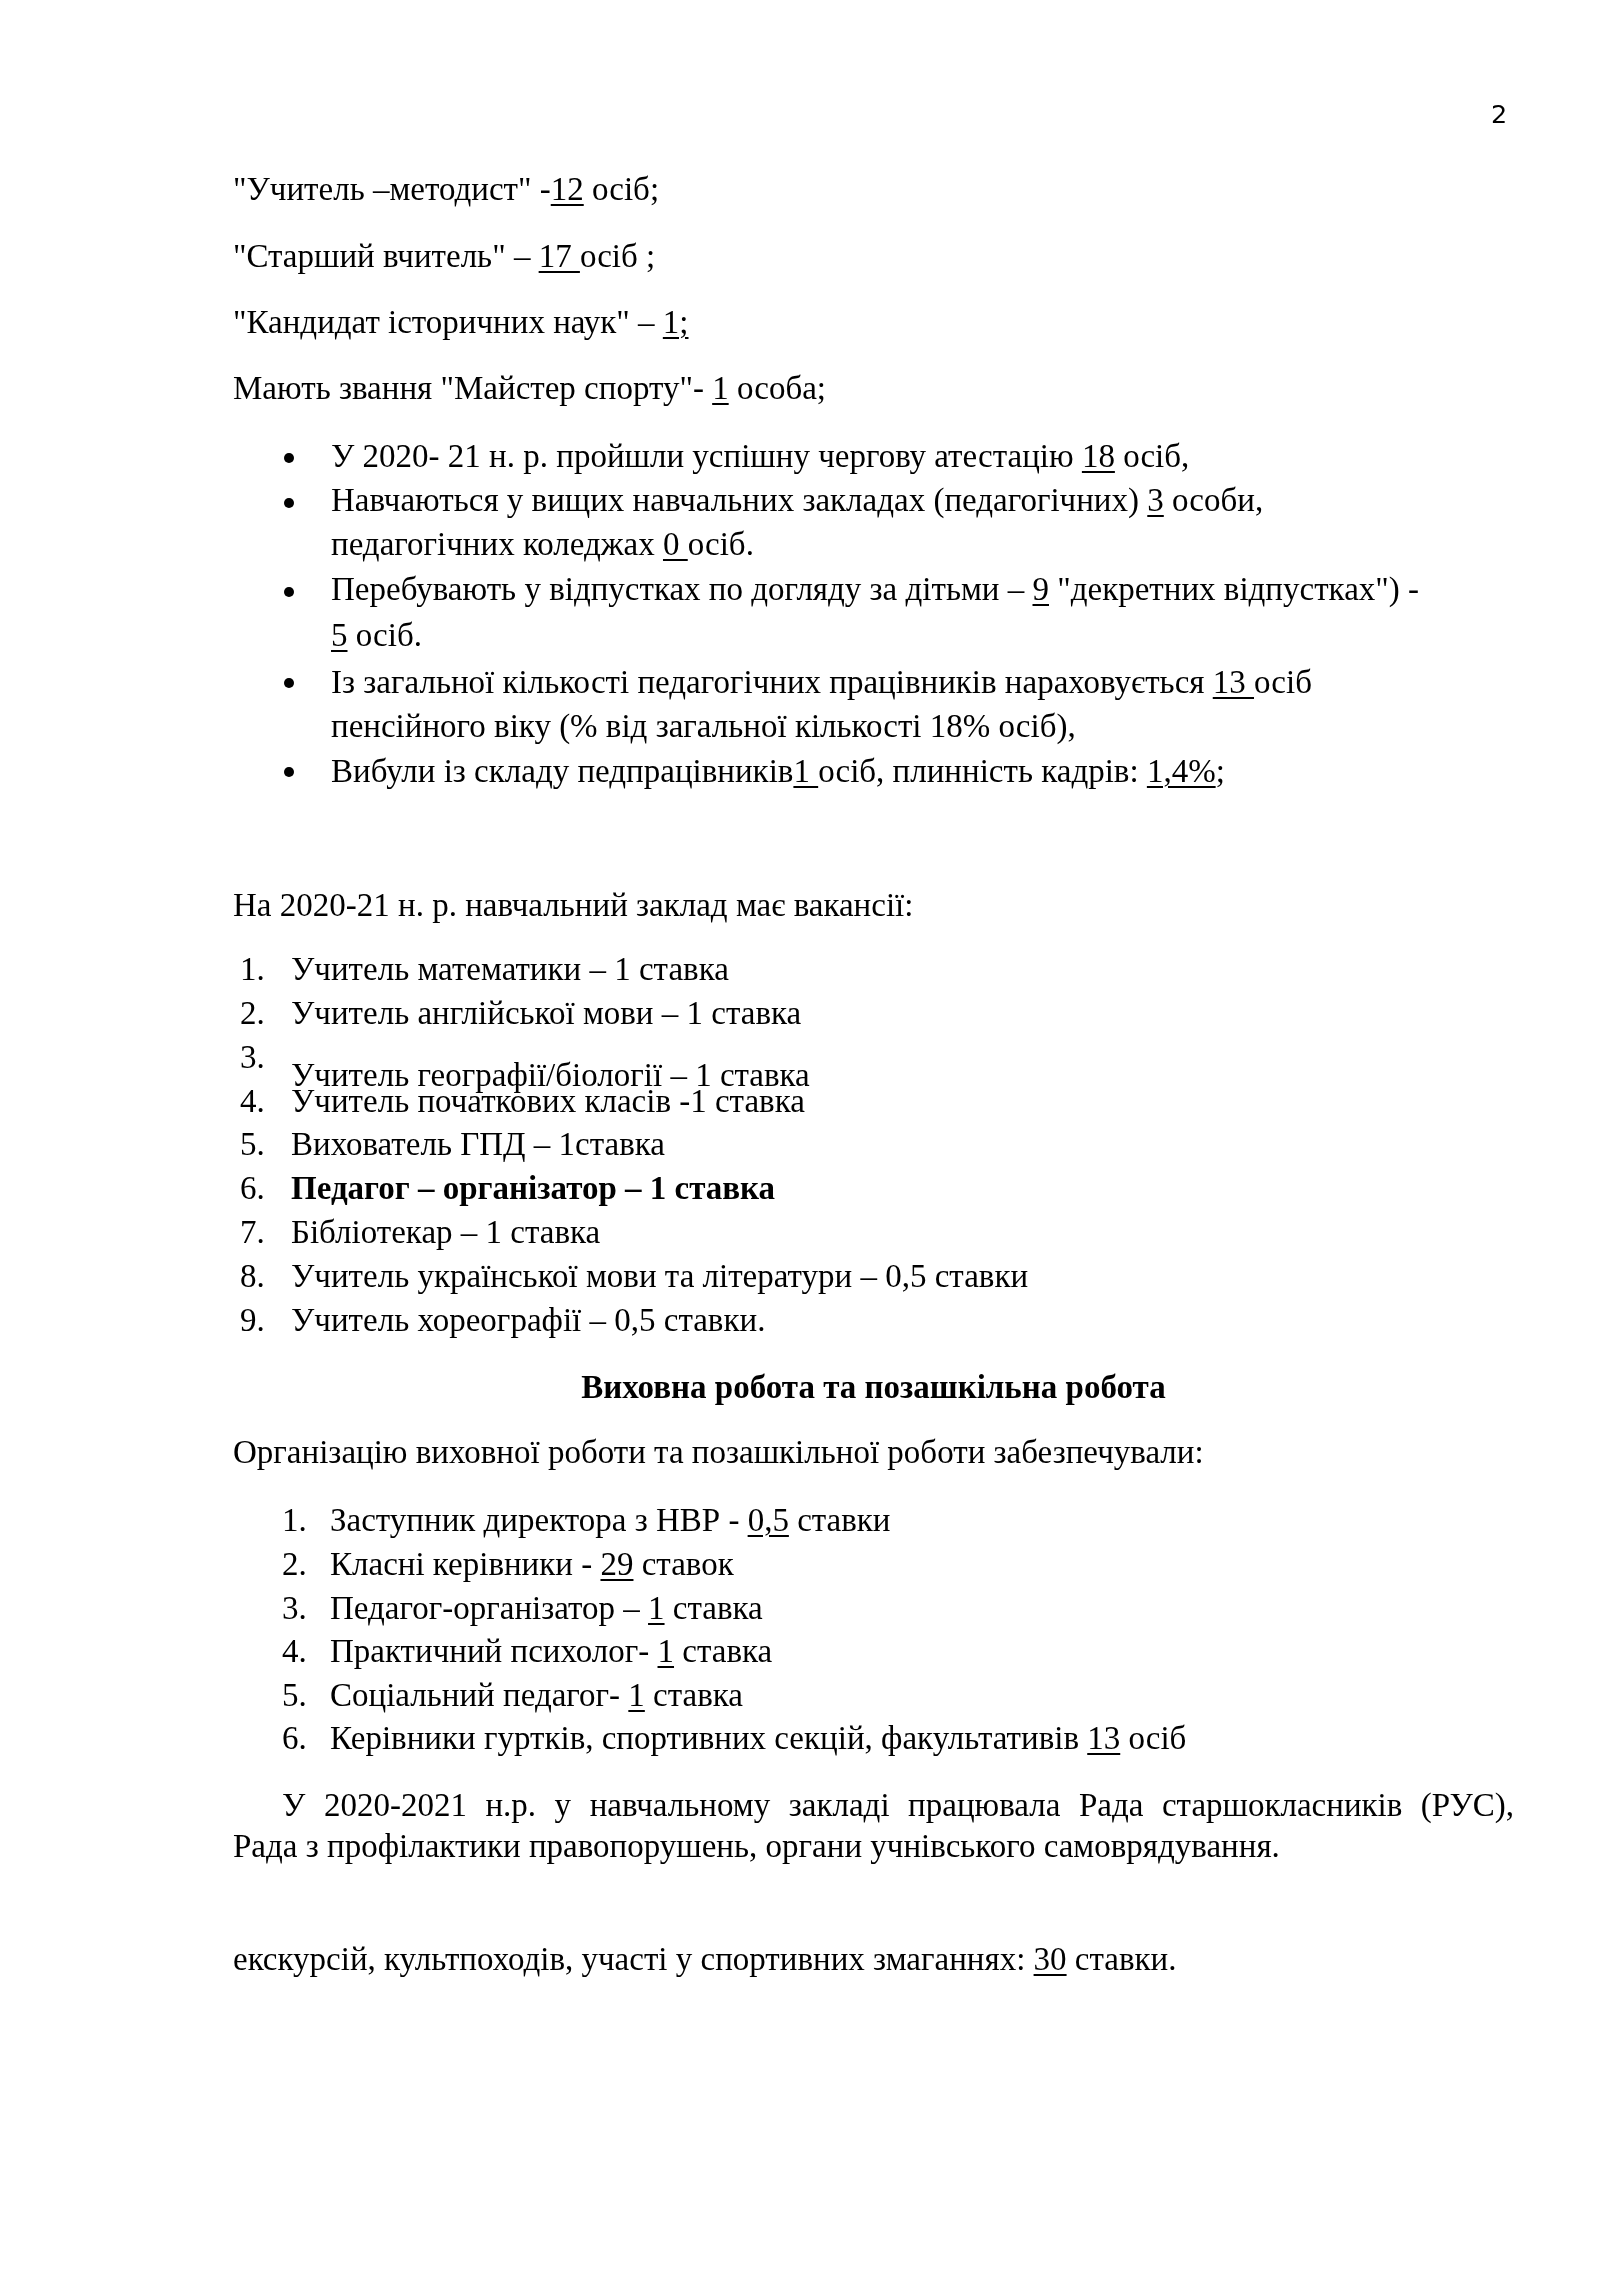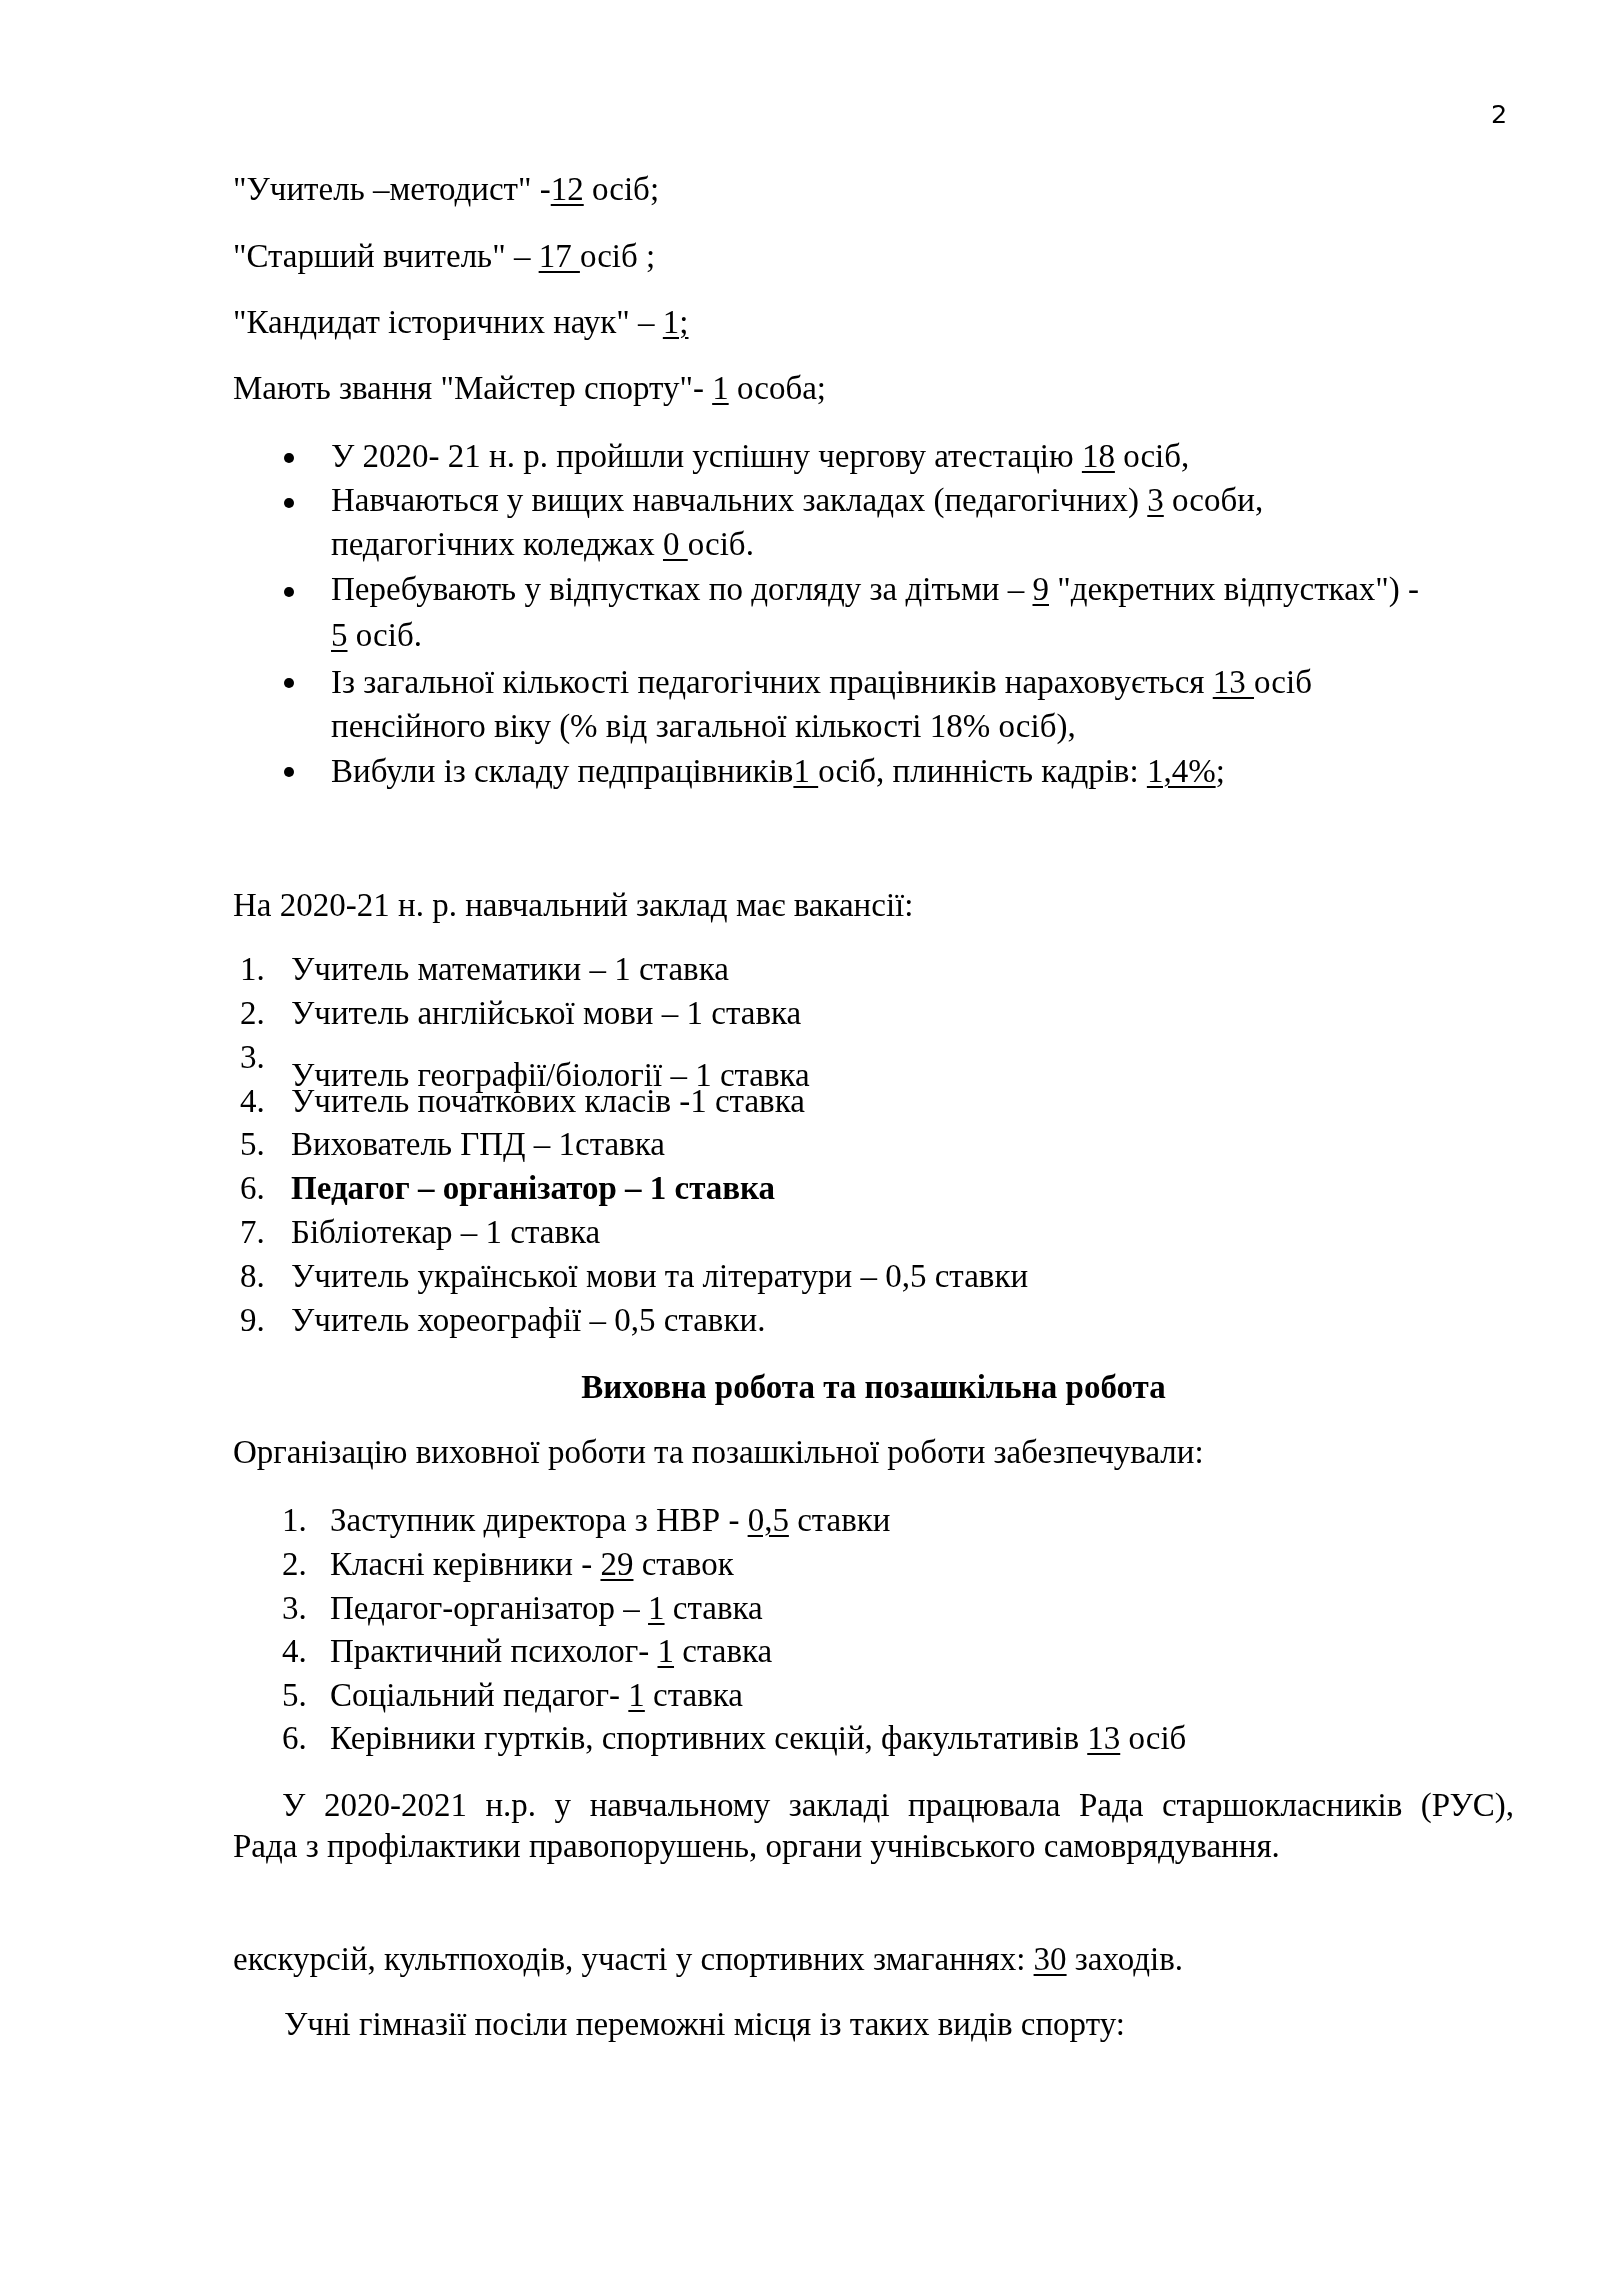--- a/index.html
+++ b/index.html
@@ -79,18 +79,17 @@
     <div class="ln" style="left:330px; top:1635px;"><span>Практичний психолог- </span><span class="u">1</span><span> ставка</span></div>
     <div class="ln" style="left:282px; top:1679px;">5.</div>
     <div class="ln" style="left:330px; top:1679px;"><span>Соціальний педагог- </span><span class="u">1</span><span> ставка</span></div>
     <div class="ln" style="left:282px; top:1722px;">6.</div>
     <div class="ln" style="left:330px; top:1722px;"><span>Керівники гуртків, спортивних секцій, факультативів </span><span class="u">13</span><span> осіб</span></div>
   </div>
 
   <div class="ln just" style="left:282px; width:1232px; top:1789px;"><span>У 2020-2021 н.р. у навчальному закладі працювала Рада старшокласників (РУС),</span></div>
   <div class="ln" style="left:233px; top:1830px;">Рада з профілактики правопорушень, органи учнівського самоврядування.</div>
 
-  <div class="ln" style="left:233px; top:1943px;"><span>екскурсій, культпоходів, участі у спортивних змаганнях: </span><span class="u">30</span><span> заходів.</span></div>
+  <div class="ln" style="left:233px; top:1943px;"><span>екскурсій, культпоходів, участі у спортивних змаганнях: </span><span class="u">30</span><span> ставки.</span></div>
 
-  <div class="ln" style="left:284px; top:2008px;">Учні гімназії посіли переможні місця із таких видів спорту:</div>
 
 </div>
 
 
 </body></html>

